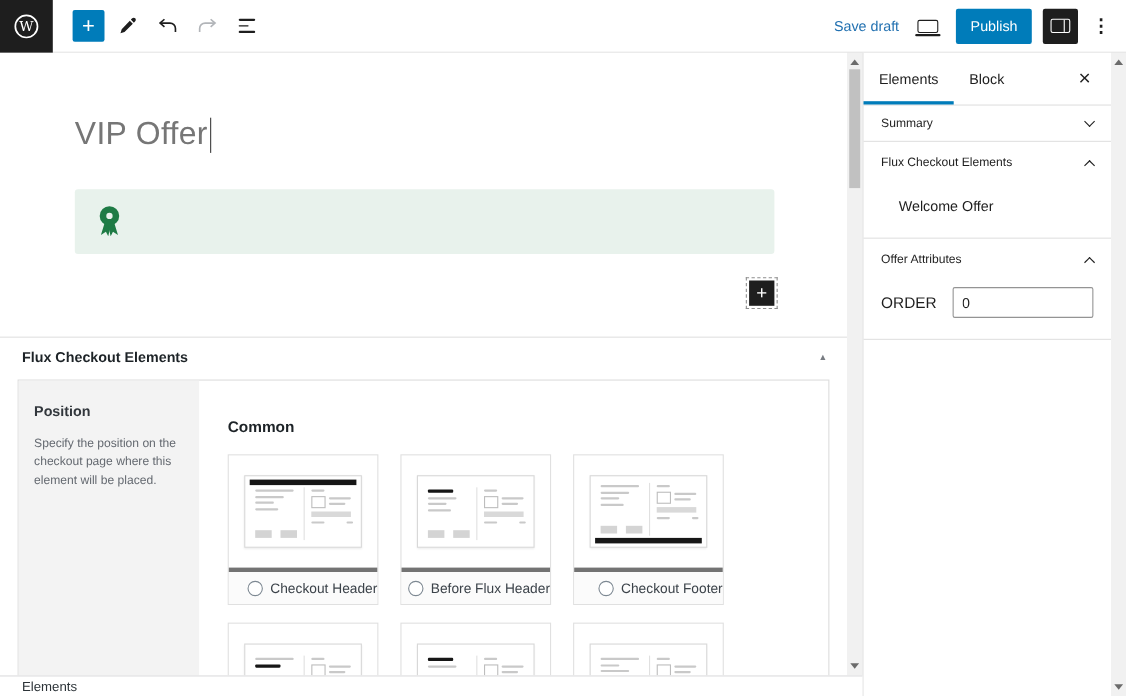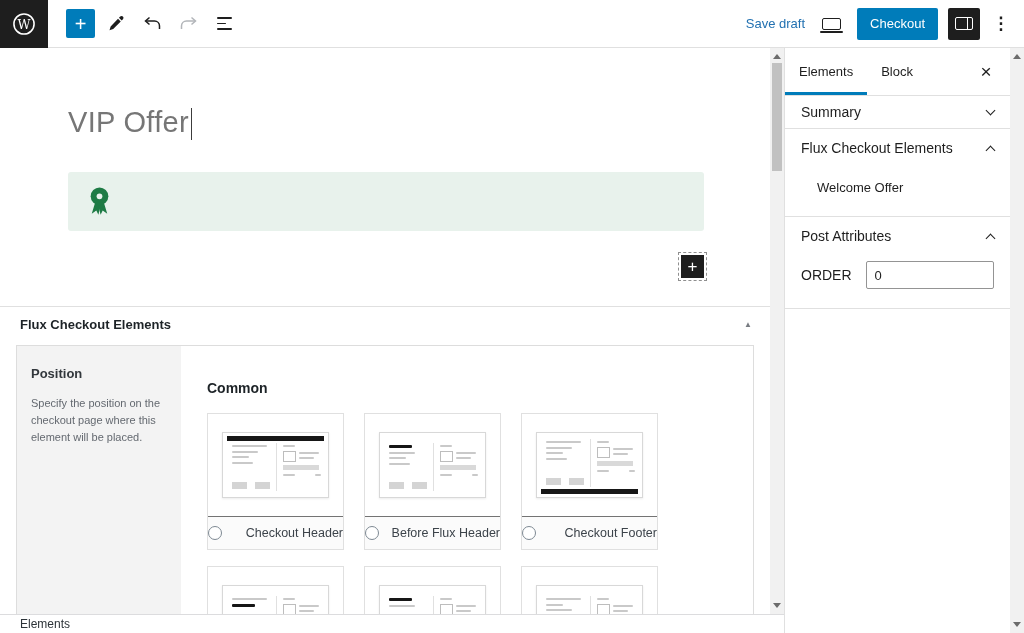--- a/index.html
+++ b/index.html
@@ -51,21 +51,21 @@
   .mb-box { margin: 5px 16px 0; border: 1px solid #ddd; display: flex; height: 600px; background: #fff; }
   .mb-side { width: 164px; flex: 0 0 164px; background: #f3f3f3; padding: 20px 14px; }
   .mb-side h4 { font-size: 13px; font-weight: bold; color: #32373c; }
   .mb-side p { margin-top: 14px; font-size: 11px; line-height: 1.55; color: #646970; }
   .mb-main { flex: 1; padding: 20px 26px; }
   .mb-main h3 { font-size: 14px; font-weight: bold; color: #1d2327; margin: 14px 0 17px; }
   .cards { display: flex; gap: 20px; }
   .cards.row2 { margin-top: 16px; }
   .option-card { width: 137px; border: 1px solid #e0e0e0; background: #fff; cursor: pointer; }
   .card-thumb-area { height: 102px; display: flex; align-items: center; justify-content: center; }
-  .card-label { border-top: 1px solid #737373; background: #fbfbfb; height: 33px; display: flex; align-items: center; justify-content: space-between; gap: 7px; font-size: 12.5px; color: #3c434a; }
+  .card-label { border-top: 4px solid #737373; background: #fbfbfb; height: 33px; display: flex; align-items: center; justify-content: flex-end; gap: 7px; font-size: 12.5px; color: #3c434a; }
   .radio { width: 14px; height: 14px; border: 1px solid #7e8993; border-radius: 50%; background: #fff; flex: 0 0 14px; }
 
   
   .thumb { position: relative; width: 107px; height: 66px; background: #fff; border: 1px solid #d8d8d8; box-shadow: 0 1px 2px rgba(0,0,0,.08); display: flex; flex-direction: column; }
   .accent-bar { position: absolute; left: 4px; right: 4px; height: 5px; background: #161616; }
   .v-top .accent-bar { top: 3px; }
   .v-bottom .accent-bar { bottom: 3px; }
   .thumb-cols { flex: 1; display: flex; margin: 10px 5px 6px; }
   .v-bottom .thumb-cols { margin: 6px 5px 10px; }
   .t-left { width: 52%; padding: 2px 6px 0 4px; display: flex; flex-direction: column; gap: 3.5px; border-right: 1px solid #e0e0e0; }
@@ -92,21 +92,21 @@
   .tri-down { width: 0; height: 0; border-left: 4px solid transparent; border-right: 4px solid transparent; border-top: 5px solid #6b6b6b; position: absolute; bottom: 6px; left: 3px; }
   .sb-thumb { position: absolute; top: 15px; left: 2px; width: 10px; height: 108px; background: #c1c1c1; }
 
   
   .sidebar { position: absolute; left: 784px; top: 0; width: 226px; bottom: 0; background: #fff; border-left: 1px solid #e0e0e0; }
   .sb-tabs { height: 48px; border-bottom: 1px solid #e0e0e0; display: flex; }
   .sb-tab { padding: 0 14px; display: flex; align-items: center; font-size: 13px; font-weight: 500; color: #1e1e1e; position: relative; }
   .sb-tab.active::after { content: ""; position: absolute; left: 0; right: 0; bottom: 0; height: 3px; background: #007cba; }
   .sb-close { margin-left: auto; align-self: center; margin-right: 8px; width: 32px; height: 32px; display: flex; align-items: center; justify-content: center; font-size: 19px; color: #1e1e1e; }
   .sb-panel { border-bottom: 1px solid #e0e0e0; }
-  .sb-panel-header { display: flex; align-items: center; padding: 0 16px; font-size: 14px; font-weight: 500; color: #1e1e1e; cursor: pointer; }
+  .sb-panel-header { display: flex; align-items: center; padding: 0 16px; font-size: 11px; font-weight: 500; color: #1e1e1e; cursor: pointer; }
   .h32 { height: 32px; } .h38 { height: 38px; }
   .chev { width: 7px; height: 7px; border-right: 1.6px solid #1e1e1e; border-bottom: 1.6px solid #1e1e1e; margin-left: auto; }
   .chev.down { transform: rotate(45deg); margin-top: -3px; }
   .chev.up { transform: rotate(-135deg); margin-top: 4px; }
   .welcome-item { display: block; padding: 13px 16px 21px 32px; font-size: 13px; color: #1e1e1e; cursor: pointer; text-align: left; }
   .pa-content { display: flex; align-items: center; gap: 14px; padding: 6px 16px 19px; }
   .pa-label { font-size: 14px; color: #1e1e1e; flex: 0 0 auto; }
   .pa-input { flex: 1; height: 28px; border: 1px solid #949494; border-radius: 2px; font-size: 13px; padding: 0 8px; color: #1e1e1e; min-width: 0; }
 </style>
 </head>
@@ -146,21 +146,21 @@
           <i></i>
           <i></i>
         </span>
     </button>
   </div>
   <div class="tb-right">
     <a class="save-draft">Save draft</a>
     <button class="preview-btn">
       <span class="laptop"></span>
     </button>
-    <button class="publish-btn">Checkout</button>
+    <button class="publish-btn">Publish</button>
     <button class="settings-toggle">
       <span class="sidebar-glyph"></span>
     </button>
     <button class="kebab-btn">
         <span>⋮</span>
       </button>
   </div>
 </header>
 
 <div class="workspace">
@@ -423,21 +423,21 @@
     <div class="sb-panel">
       <div class="sb-panel-header h38">
         <span>Flux Checkout Elements</span>
         <span class="chev up"></span>
       </div>
       <button class="welcome-item">Welcome Offer</button>
     </div>
 
     <div class="sb-panel">
       <div class="sb-panel-header h38">
-        <span>Post Attributes</span>
+        <span>Offer Attributes</span>
         <span class="chev up"></span>
       </div>
       <div class="pa-content">
         <span class="pa-label">ORDER</span>
         <input class="pa-input" type="text" value="0" style="">
       </div>
     </div>
   </aside>
 
   <div class="scroll-outer">

